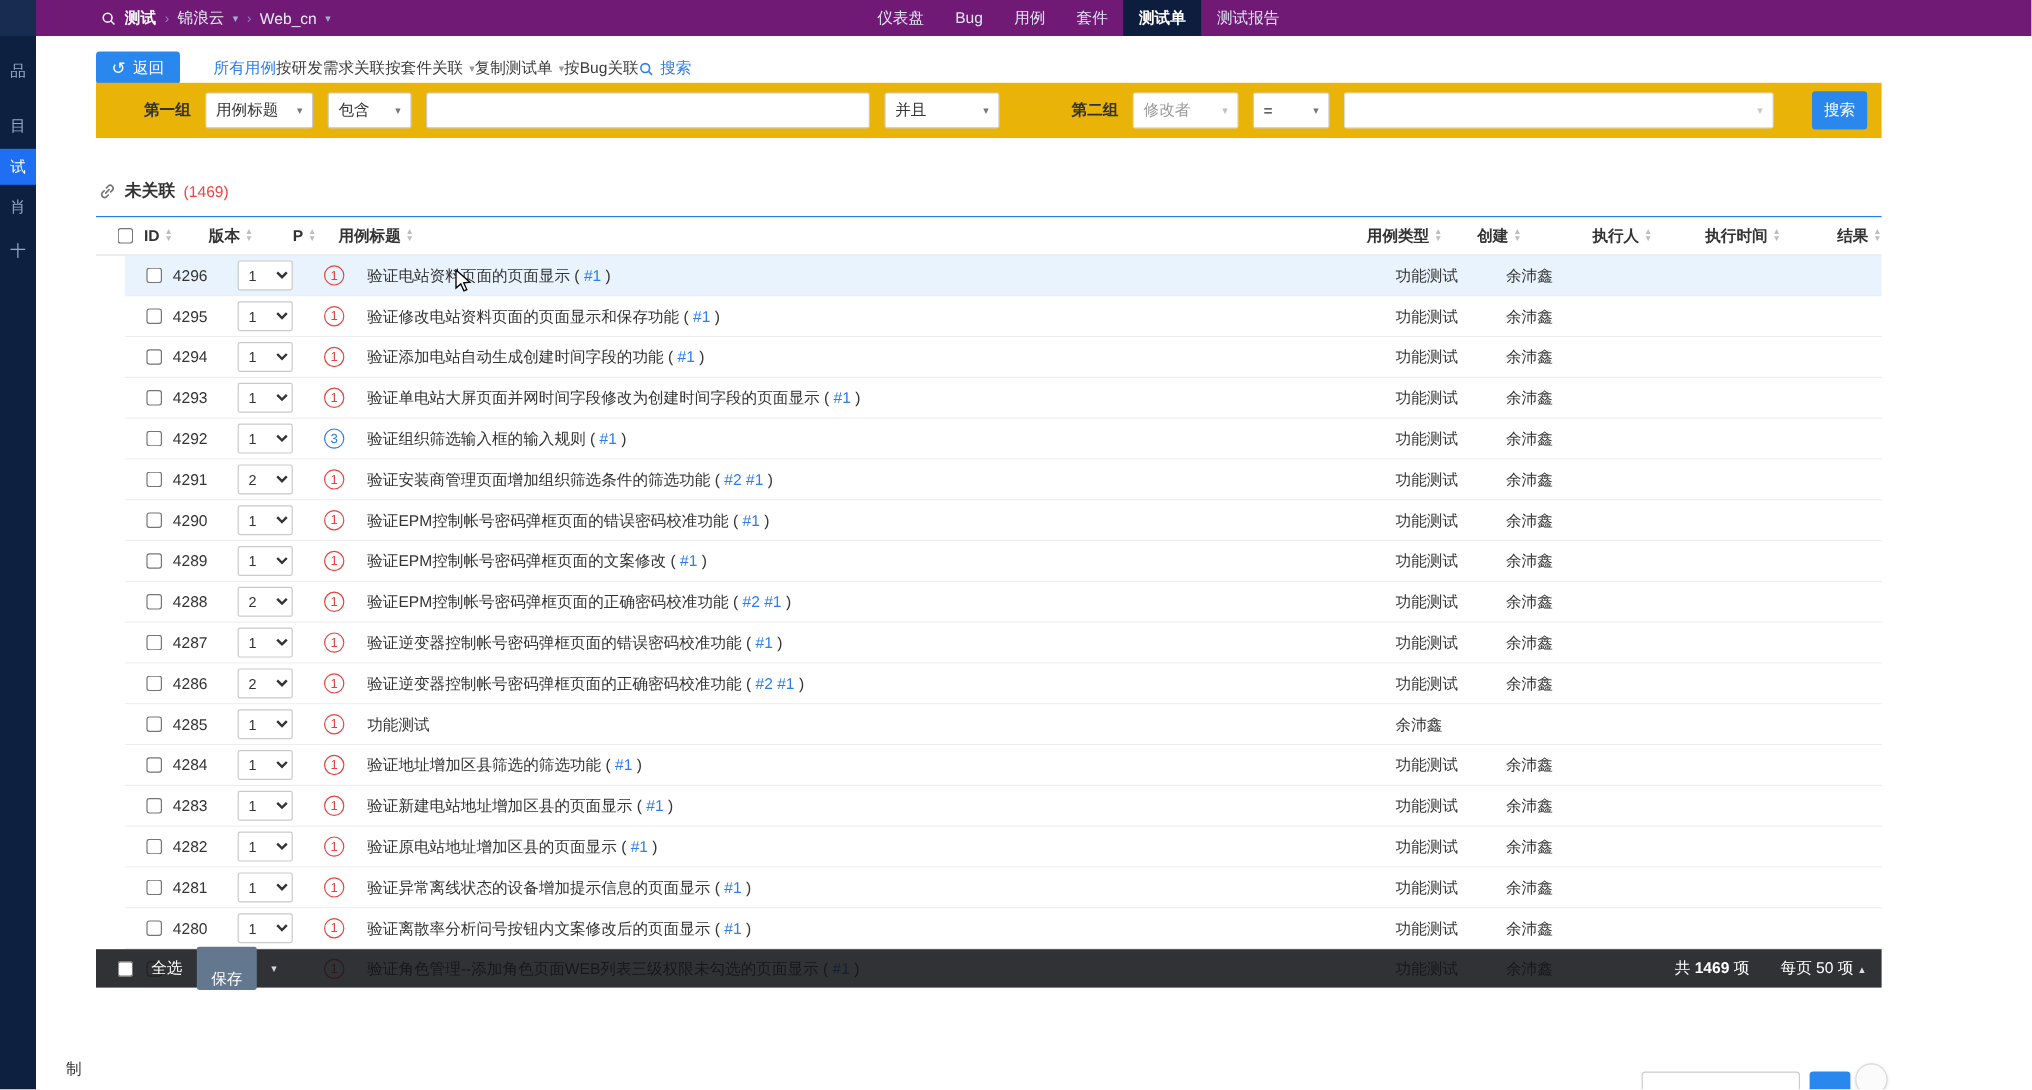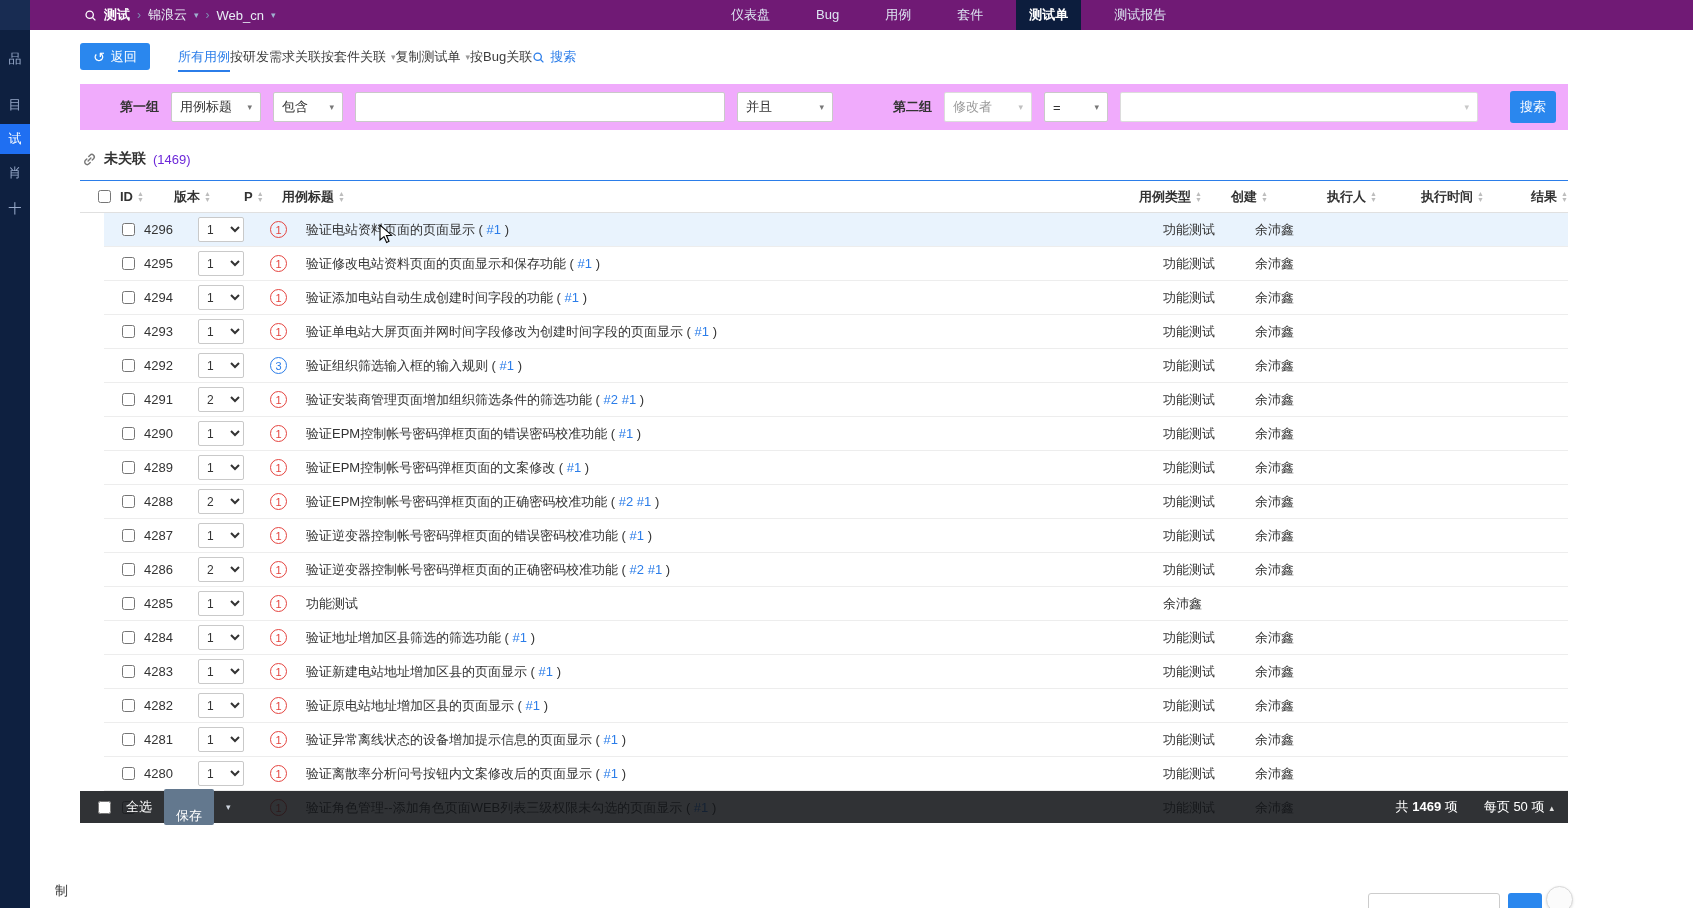--- a/index.html
+++ b/index.html
@@ -6,21 +6,21 @@
   html,body { margin:0; padding:0; width:1693px; height:908px; overflow:hidden; }
   body { font-family:"Liberation Sans","DejaVu Sans",sans-serif; background:#fff; position:relative; color:#333; }
 
   
   .topnav { position:absolute; left:30px; top:0; width:1663px; height:30px; background:#701a75; z-index:7; }
   .crumbs { display:flex; align-items:center; gap:7px; padding-left:54px; height:30px; color:#fff; font-size:13px; }
   .crumb { color:#e8edf5; cursor:pointer; }
   .crumb.first { font-weight:700; color:#fff; }
   .crumb-sep { color:#7e8db0; font-size:12px; }
   .crumb-caret { color:#9fb0cf; font-size:9px; }
-  .main-menu { position:absolute; left:688px; top:0; height:48px; display:flex;gap:20px; }
+  .main-menu { position:absolute; left:688px; top:0; height:48px; display:flex; }
   .nav-item { height:30px; line-height:30px; padding:0 13px; color:#dde5f2; font-size:13px; cursor:pointer; white-space:nowrap; }
   .nav-item.active { background:#0c1d3d; color:#fff; font-weight:700; }
 
   
   .sidebar { position:absolute; left:0; top:0; width:30px; height:908px; background:#0e2040; z-index:9; }
   .side-logo { width:30px; height:30px; background:#182c52; }
   .side-item { width:30px; height:30px; line-height:30px; text-align:center; color:#97a9c9; font-size:13px; cursor:pointer; overflow:hidden; }
   .side-items .side-item:nth-child(1){ margin-top:14px; }
   .side-items .side-item:nth-child(2){ margin-top:16px; }
   .side-items .side-item:nth-child(3){ margin-top:4px; }
@@ -33,37 +33,37 @@
   .btn-back { position:absolute; left:50px; top:13px; height:27px; padding:0 13px; background:#2a87ee; color:#fff; font-size:13px; border:none; border-radius:3px; display:flex; align-items:center; gap:6px; cursor:pointer; font-family:inherit; }
   .btn-back .ic { font-size:14px; line-height:1; }
   .tabs { position:absolute; left:148px; top:0; height:54px; display:flex; align-items:center; }
   .tab { font-size:13px; color:#3c3c3c; cursor:pointer; display:flex; align-items:center; gap:5px; padding:6px 0; white-space:nowrap; }
   .tab.active { color:#2b7de9; border-bottom:2px solid #2b7de9; padding-bottom:4px; }
   .tab.blue { color:#2b7de9; }
   .tab-caret { color:#999; font-size:9px; }
   .tab-ic { display:inline-flex; }
 
   
-  .filterbar { position:absolute; left:80px; top:84px; width:1488px; height:46px; background:#f0abfc; display:flex; align-items:center; gap:12px; padding:0 12px 0 40px; }
+  .filterbar { position:absolute; left:80px; top:69px; width:1488px; height:46px; background:#eab308; display:flex; align-items:center; gap:12px; padding:0 12px 0 40px; }
   .f-label { font-size:13px; font-weight:700; color:#333; white-space:nowrap; }
   .sel { display:flex; align-items:center; justify-content:space-between; background:#fff; border:1px solid #c9c9c9; border-radius:2px; height:30px; padding:0 8px; font-size:13px; color:#333; cursor:pointer; }
   .sel .sel-caret { color:#777; font-size:9px; margin-left:8px; }
   .sel.muted { color:#9a9a9a; border-color:#dcdcdc; }
   .sel.muted .sel-caret { color:#c0c0c0; }
   .w-field { width:90px; } .w-op { width:70px; } .w-join { width:96px; }
   .w-field2 { width:88px; } .w-op2 { width:64px; }
   .filter-input { width:370px; height:30px; border:1px solid #c9c9c9; border-radius:2px; padding:0 8px; font-size:13px; font-family:inherit; background:#fff; }
   .combo { width:358px; height:30px; border:1px solid #dcdcdc; border-radius:2px; background:#fff; display:flex; align-items:center; justify-content:flex-end; padding:0 8px; cursor:pointer; }
   .combo .sel-caret { color:#c8c8c8; font-size:9px; }
   .btn-search { margin-left:auto; width:46px; height:32px; background:#2a87ee; color:#fff; border:none; border-radius:3px; font-size:13px; cursor:pointer; font-family:inherit; }
 
   
   .section { position:absolute; left:82px; top:150px; display:flex; align-items:center; gap:7px; }
   .section .ttl { font-size:14px; font-weight:700; }
-  .section .cnt { font-size:13px; color:#6d28d9; }
+  .section .cnt { font-size:13px; color:#ef4444; }
 
   
   .table { position:absolute; left:80px; top:180px; width:1488px; border-top:1px solid #2b7de9; }
   .grid { display:grid; grid-template-columns:34px 54px 70px 38px 857px 92px 96px 94px 110px 43px; align-items:center; }
   .thead { height:32px; border-bottom:1px solid #e0e0e0; }
   .th { display:flex; align-items:center; font-weight:700; font-size:13px; padding:0 6px; cursor:pointer; white-space:nowrap; }
   .sort { display:inline-flex; flex-direction:column; margin-left:4px; }
   .sort i { font-style:normal; font-size:7px; line-height:6px; color:#bdbdbd; }
   .row { height:34px; border-bottom:1px solid #ededed; cursor:pointer; background:#fff;margin-left:24px; }
   .row.hl { background:#e9f3fd; }

